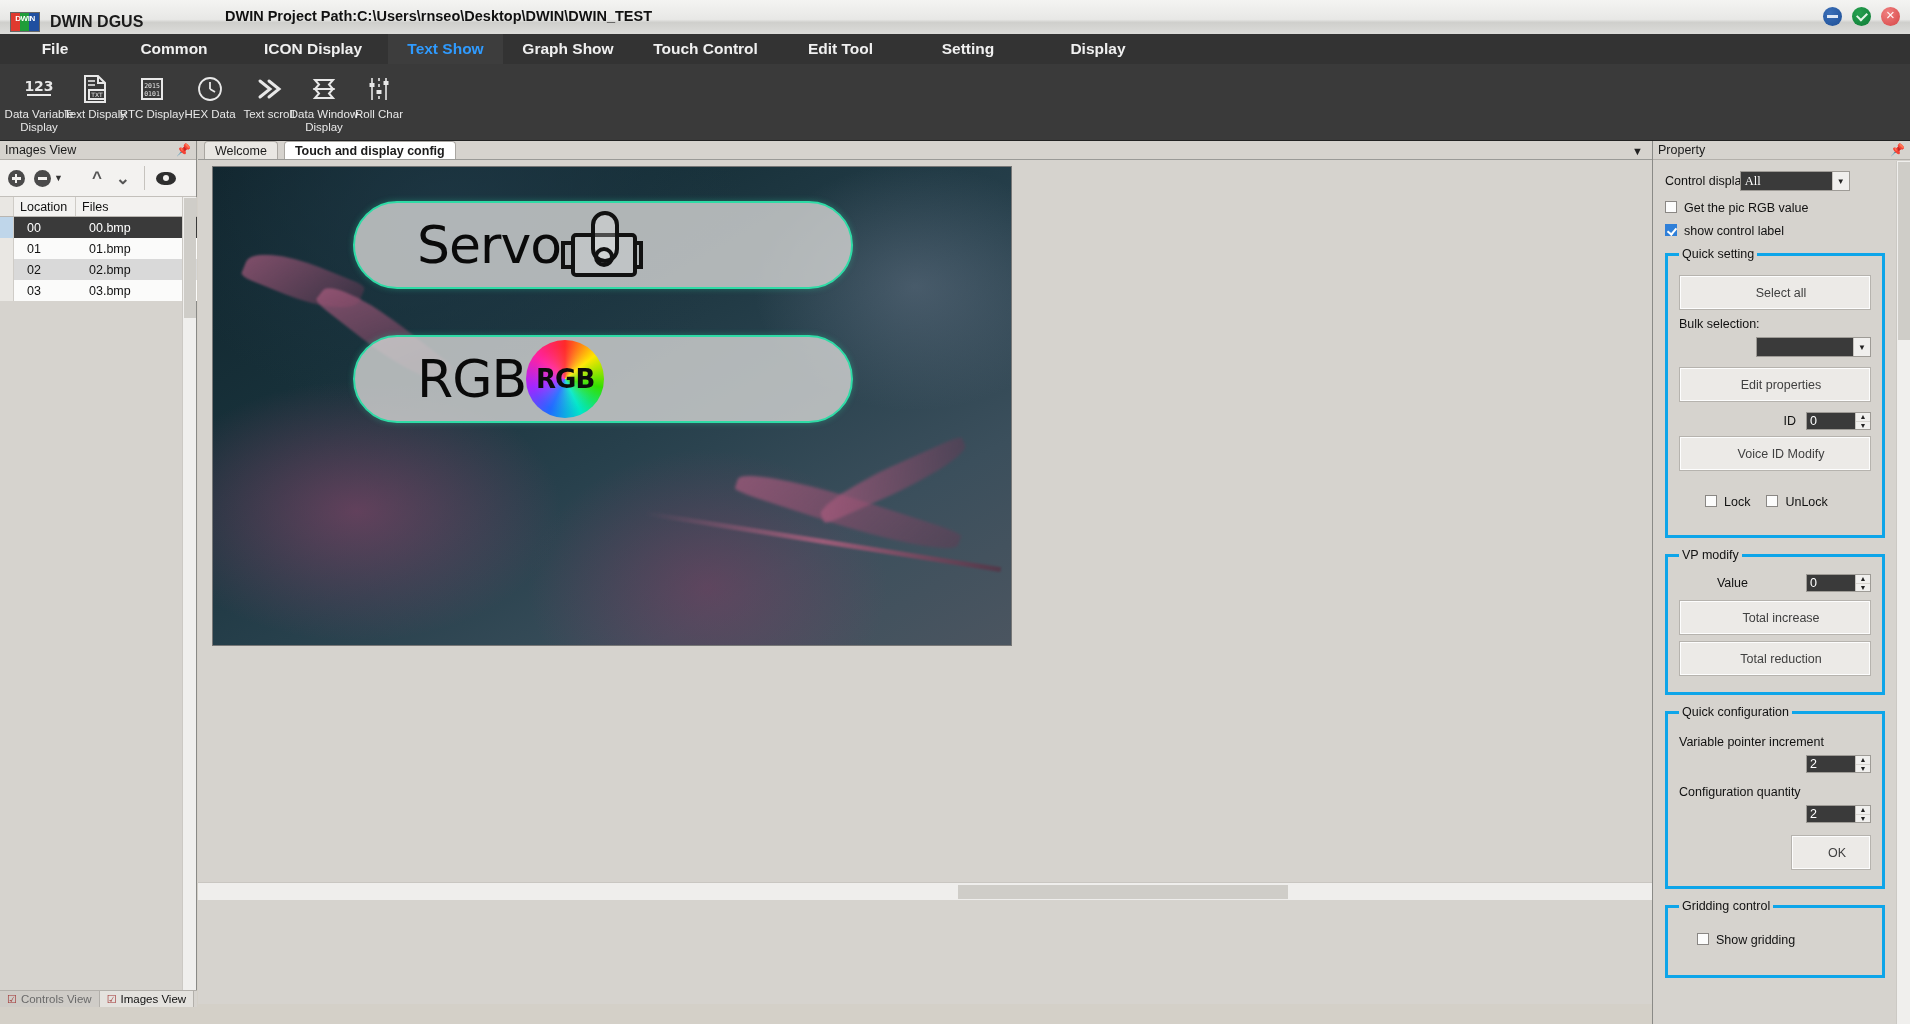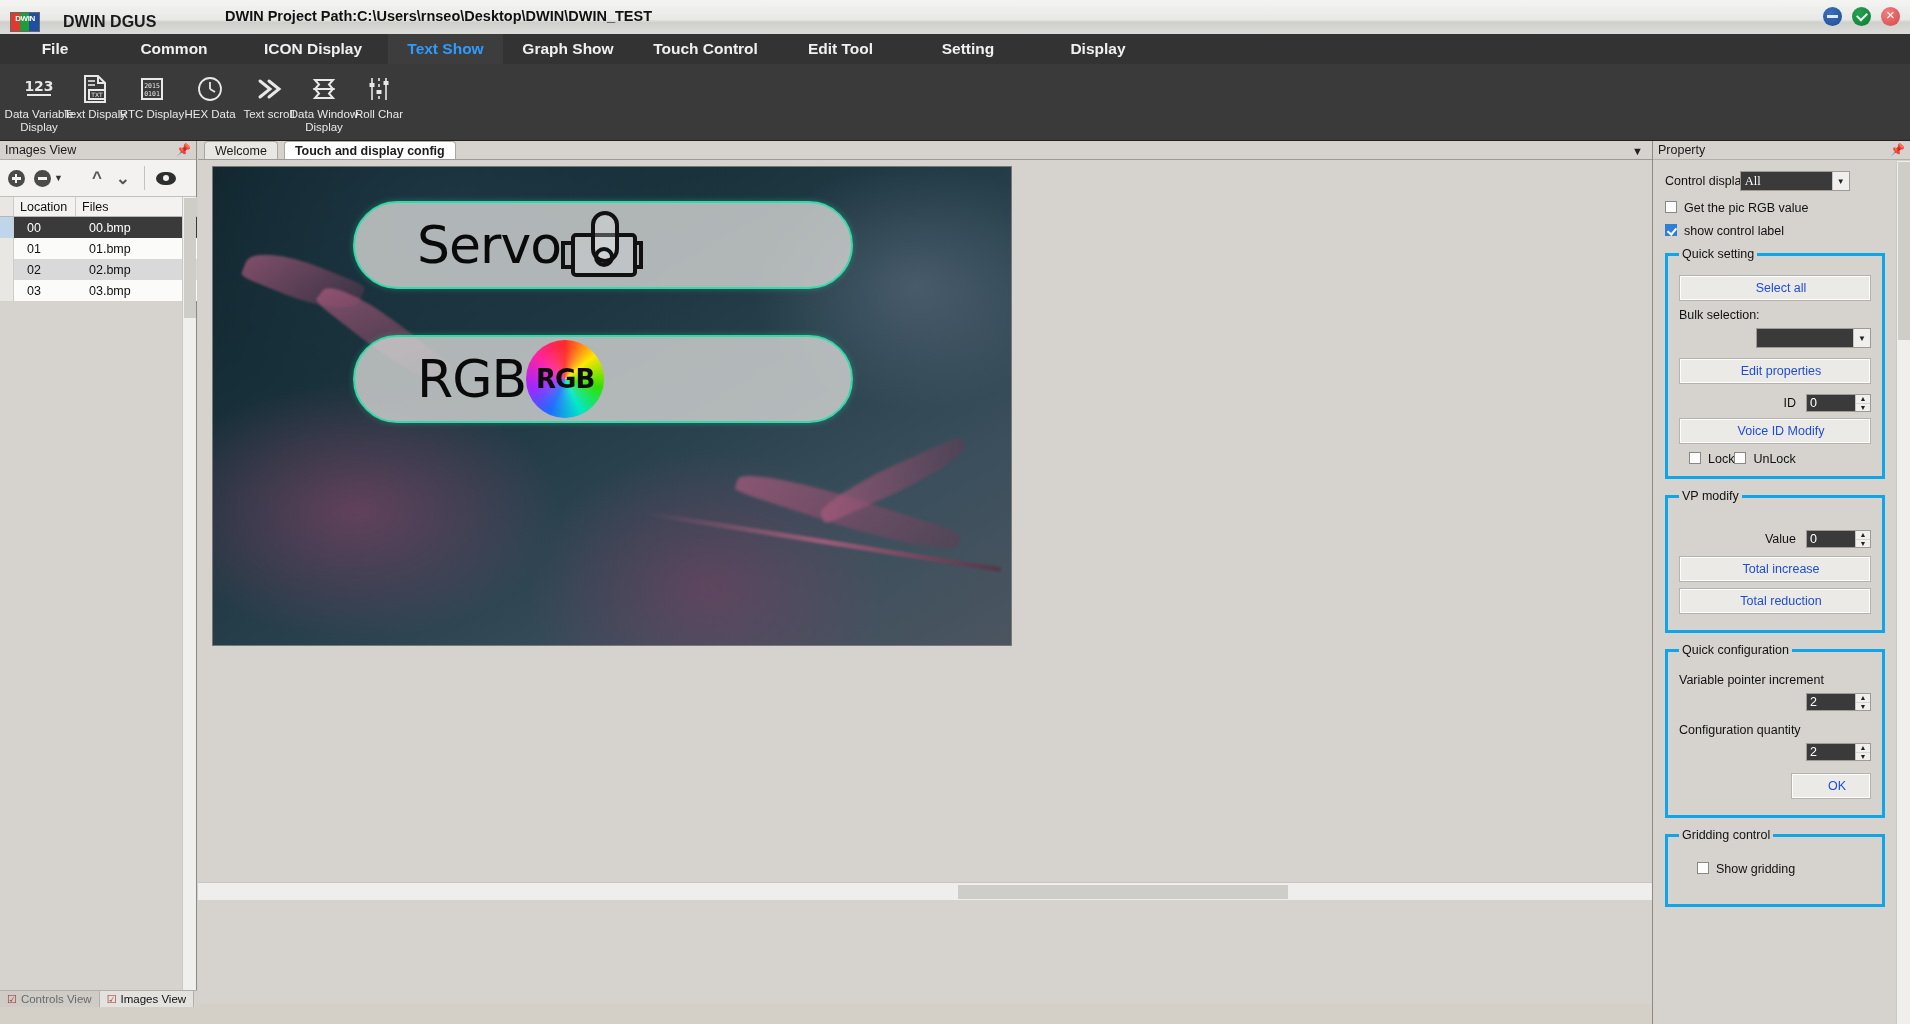--- a/index.html
+++ b/index.html
@@ -8,21 +8,21 @@
     overflow: hidden;
     font-family: "Liberation Sans", sans-serif;
     background: #d4d0c8;
   }
 
   
   #titlebar {
     position: absolute; left: 0; top: 0; width: 1910px; height: 44px;
     background: linear-gradient(to bottom, #f4f4f2 0%, #e8e8e6 45%, #cfcfcc 52%, #e6e6e4 100%);
     border-bottom: 1px solid #9a9a97;
-    display: flex; align-items: center; gap: 13px;
+    display: flex; align-items: center;
   }
   #app-logo {
     width: 30px; height: 20px; margin-left: 10px; margin-right: 10px;
     background: linear-gradient(90deg,#e03a2f 0%,#e03a2f 33%,#1f9d3a 33%,#1f9d3a 66%,#1f4fa0 66%,#1f4fa0 100%);
     border: 1px solid #666; position: relative; flex: none;
   }
   #app-logo::after {
     content: "DWIN"; position: absolute; left: 0; right: 0; top: 1px;
     font-size: 8px; color: #fff; text-align: center; font-weight: bold;
     letter-spacing: -0.5px;
@@ -308,23 +308,23 @@
   .box.on { background: #2f7fd8; border-color: #2f7fd8; }
   .box.on::after {
     content: ""; position: absolute; left: 3px; top: 1px; width: 4px; height: 7px;
     border-right: 2px solid #fff; border-bottom: 2px solid #fff; transform: rotate(40deg);
   }
   fieldset {
     border: 3px solid #0ea5e9; margin-bottom: 10px; padding: 8px 11px 10px 11px;
   }
   legend { font-size: 12.5px; color: #111; padding: 0 3px; }
   .btn {
-    width: 100%; height: 26px; background: #eceaE7;
+    width: 100%; height: 35px; background: #eceaE7;
     border: 1px solid #b6b3ae; box-shadow: 0 0 0 1px #fdfdfd inset;
-    font-size: 12.5px; color: #1d4ed8; display:flex; align-items:center; justify-content:center;
+    font-size: 12.5px; color: #404040; display:flex; align-items:center; justify-content:center;
     margin: 6px 0; cursor: default;
     font-family: "Liberation Sans", sans-serif;
     padding-left: 12px;
   }
   .spin {
     height: 18px; display: flex; align-items: stretch; border: 1px solid #9e9b96; background:#fff;
   }
   .spin .sval {
     width: 48px; background: #3a3a3a; color: #fff; font-size: 12.5px;
     display: flex; align-items: center; padding-left: 3px;
@@ -607,34 +607,34 @@
         <div class="spin">
           <div class="sval">0</div>
           <div class="sbtns">
               <i>▲</i>
               <i>▼</i>
             </div>
         </div>
       </div>
       <div class="btn">Voice ID Modify</div>
       <div class="row" style="margin:8px 0 0 0;">
-        <div class="chk" style="margin:0;padding-left:10px;">
+        <div class="chk" style="margin:16px;padding-left:10px;">
           <span class="box"></span>
           <span class="lbl">Lock</span>
         </div>
         <div class="chk right-align" style="margin:0;">
           <span class="box"></span>
           <span class="lbl">UnLock</span>
         </div>
       </div>
     </fieldset>
 
     <fieldset>
       <legend>VP modify</legend>
-      <div class="row" style="margin:19px 0 8px 0;">
+      <div class="row" style="margin:4px 0 8px 0;gap:48px;">
         <span class="lbl right-align" style="margin-right:10px">Value</span>
         <div class="spin">
           <div class="sval">0</div>
           <div class="sbtns">
               <i>▲</i>
               <i>▼</i>
             </div>
         </div>
       </div>
       <div class="btn">Total increase</div>

